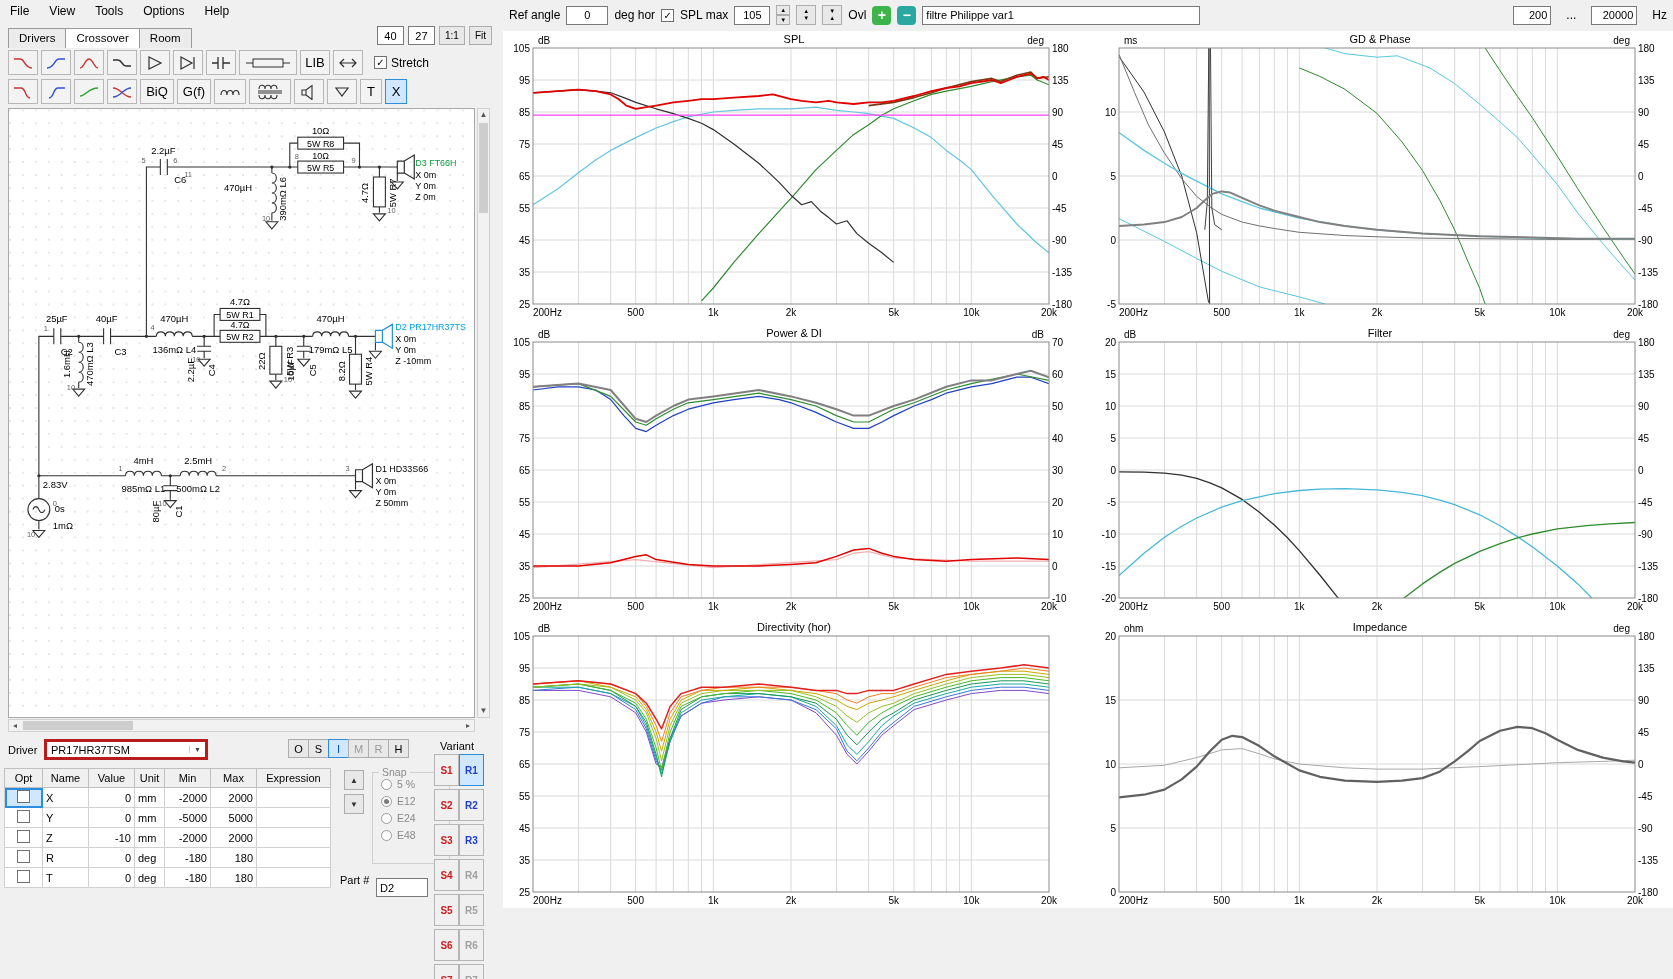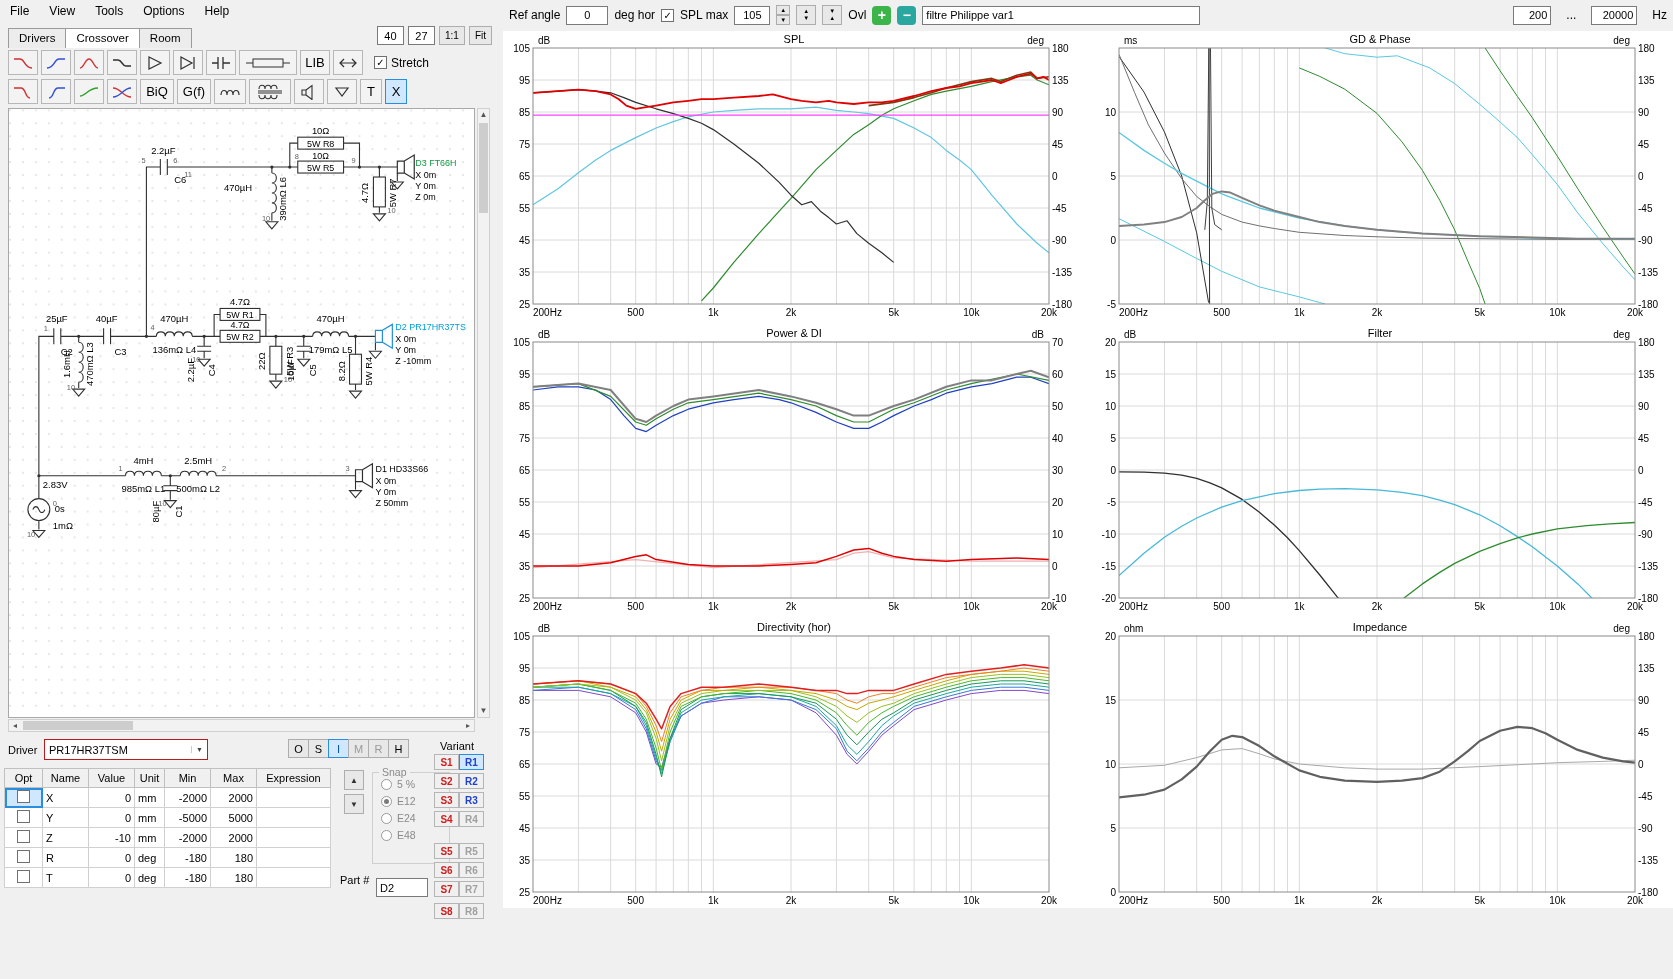--- a/index.html
+++ b/index.html
@@ -33,38 +33,38 @@
 
 .schematic{position:absolute;left:8px;top:108px;width:467px;height:610px;background:#fff;border:1px solid #a8a8a8}
 .hscroll{position:absolute;left:8px;top:719px;width:467px;height:13px;background:#f2f2f2;border:1px solid #d0d0d0;display:flex;align-items:center}
 .vscroll{position:absolute;left:477px;top:108px;width:13px;height:610px;background:#f2f2f2;border:1px solid #d0d0d0;display:flex;flex-direction:column;align-items:center}
 .sc-arrow{font-size:8px;color:#555;flex:none;width:12px;height:12px;text-align:center;line-height:12px}
 .sc-thumb-h{height:9px;background:#cdcdcd;width:110px;margin-left:2px}
 .sc-thumb-v{width:9px;background:#cdcdcd;height:90px;margin-top:2px}
 .vscroll .sc-bottom{margin-top:auto}
 
 .driver-panel{position:absolute;left:0;top:734px;width:500px;height:245px;background:#f0f0f0;font-size:11px}
-.select{border:1px solid #b91c1c;background:#fff;height:21px;display:flex;align-items:center;padding:0 4px;justify-content:space-between;font-size:11px}
+.select{border:3px solid #b91c1c;background:#fff;height:21px;display:flex;align-items:center;padding:0 4px;justify-content:space-between;font-size:11px}
 .sel-arrow{font-size:7px;color:#444;border-left:1px solid #ccc;padding-left:4px;margin-left:4px}
 .mode-btn{width:21px;height:19px;border:1px solid #adadad;background:#e8e8e8;display:inline-flex;align-items:center;justify-content:center;font-size:11px;margin-right:-1px}
 .mode-btn.sel{background:#cfe8ff;border-color:#2b8dde;color:#0055aa}
 .mode-btn.dis{color:#9a9a9a}
 table.pos{border-collapse:collapse;background:#fff;font-size:11px}
 table.pos th{background:#f0f0f0;border:1px solid #c0c0c0;font-weight:normal;height:19px;padding:0 3px}
 table.pos td{border:1px solid #d0d0d0;height:20px;padding:0 3px}
 td.num{text-align:right}
 td.opt{text-align:center}
 td.opt.selcell{outline:2px solid #2b8dde;outline-offset:-2px;background:#cfe8ff}
 .arrow-btn{width:20px;height:20px;border:1px solid #adadad;background:#e8e8e8;font-size:8px;display:inline-flex;align-items:center;justify-content:center;color:#333}
 .snap-box{position:absolute;border:1px solid #cfcfcf;color:#8a8a8a}
 .snap-title{position:absolute;top:-7px;left:6px;background:#f0f0f0;padding:0 3px;font-size:10.5px}
 .radio-row{display:flex;align-items:center;gap:5px;margin:5px 0 0 8px;font-size:10.5px}
 .radio{width:11px;height:11px;border:1px solid #9a9a9a;border-radius:50%;background:#fff;display:inline-flex;align-items:center;justify-content:center}
 .radio .dot{width:5px;height:5px;border-radius:50%;background:#7a7a7a}
-.variant-cell{width:25px;height:16px;border:1px solid #b5b5b5;background:#f0f0f0;display:inline-flex;align-items:center;justify-content:center;font-size:10px;font-weight:bold}
+.variant-cell{width:25px;height:32px;border:1px solid #b5b5b5;background:#f0f0f0;display:inline-flex;align-items:center;justify-content:center;font-size:10px;font-weight:bold}
 .vs{color:#cc2020}.vr{color:#2040cc}.vdis{color:#a0a0a0}
 .variant-cell.sel{background:#cfe8ff;border:1px solid #2b8dde}
 
 .charts-area{position:absolute;left:503px;top:31px;width:1170px;height:877px;background:#fff;
   display:grid;grid-template-columns:582px 582px;grid-template-rows:289px 289px 289px;gap:5px 4px}
 .chart-cell{position:relative;background:#fff}
 svg text{font-family:"Liberation Sans",sans-serif}
 </style>
 </head>
 <body>
@@ -472,21 +472,21 @@
 
   <span class="lbl abs" style="left:340px;top:140px">Part #</span>
   <input class="tb-input abs" style="left: 376px; top: 144px; width: 52px;" value="D2">
 
   <span class="lbl abs" style="left:440px;top:6px">Variant</span>
   <div class="abs" style="left:434px;top:20px;width:56px">
     <div><span class="variant-cell vs">S1</span><span class="variant-cell sel vr">R1</span></div>
     <div style="margin-top:3px"><span class="variant-cell vs">S2</span><span class="variant-cell vr">R2</span></div>
     <div style="margin-top:3px"><span class="variant-cell vs">S3</span><span class="variant-cell vr">R3</span></div>
     <div style="margin-top:3px"><span class="variant-cell vs">S4</span><span class="variant-cell vdis">R4</span></div>
-    <div style="margin-top:16px"><span class="variant-cell vs">S5</span><span class="variant-cell vdis">R5</span></div>
+    <div style="margin-top:3px"><span class="variant-cell vs">S5</span><span class="variant-cell vdis">R5</span></div>
     <div style="margin-top:3px"><span class="variant-cell vs">S6</span><span class="variant-cell vdis">R6</span></div>
     <div style="margin-top:3px"><span class="variant-cell vs">S7</span><span class="variant-cell vdis">R7</span></div>
     <div style="margin-top:6px"><span class="variant-cell vs">S8</span><span class="variant-cell vdis">R8</span></div>
   </div>
 </div>
 
 <div class="top-bar">
   <span class="lbl">Ref angle</span>
   <input class="tb-input" style="width: 42px; text-align: center;" value="0">
   <span class="lbl">deg hor</span>

